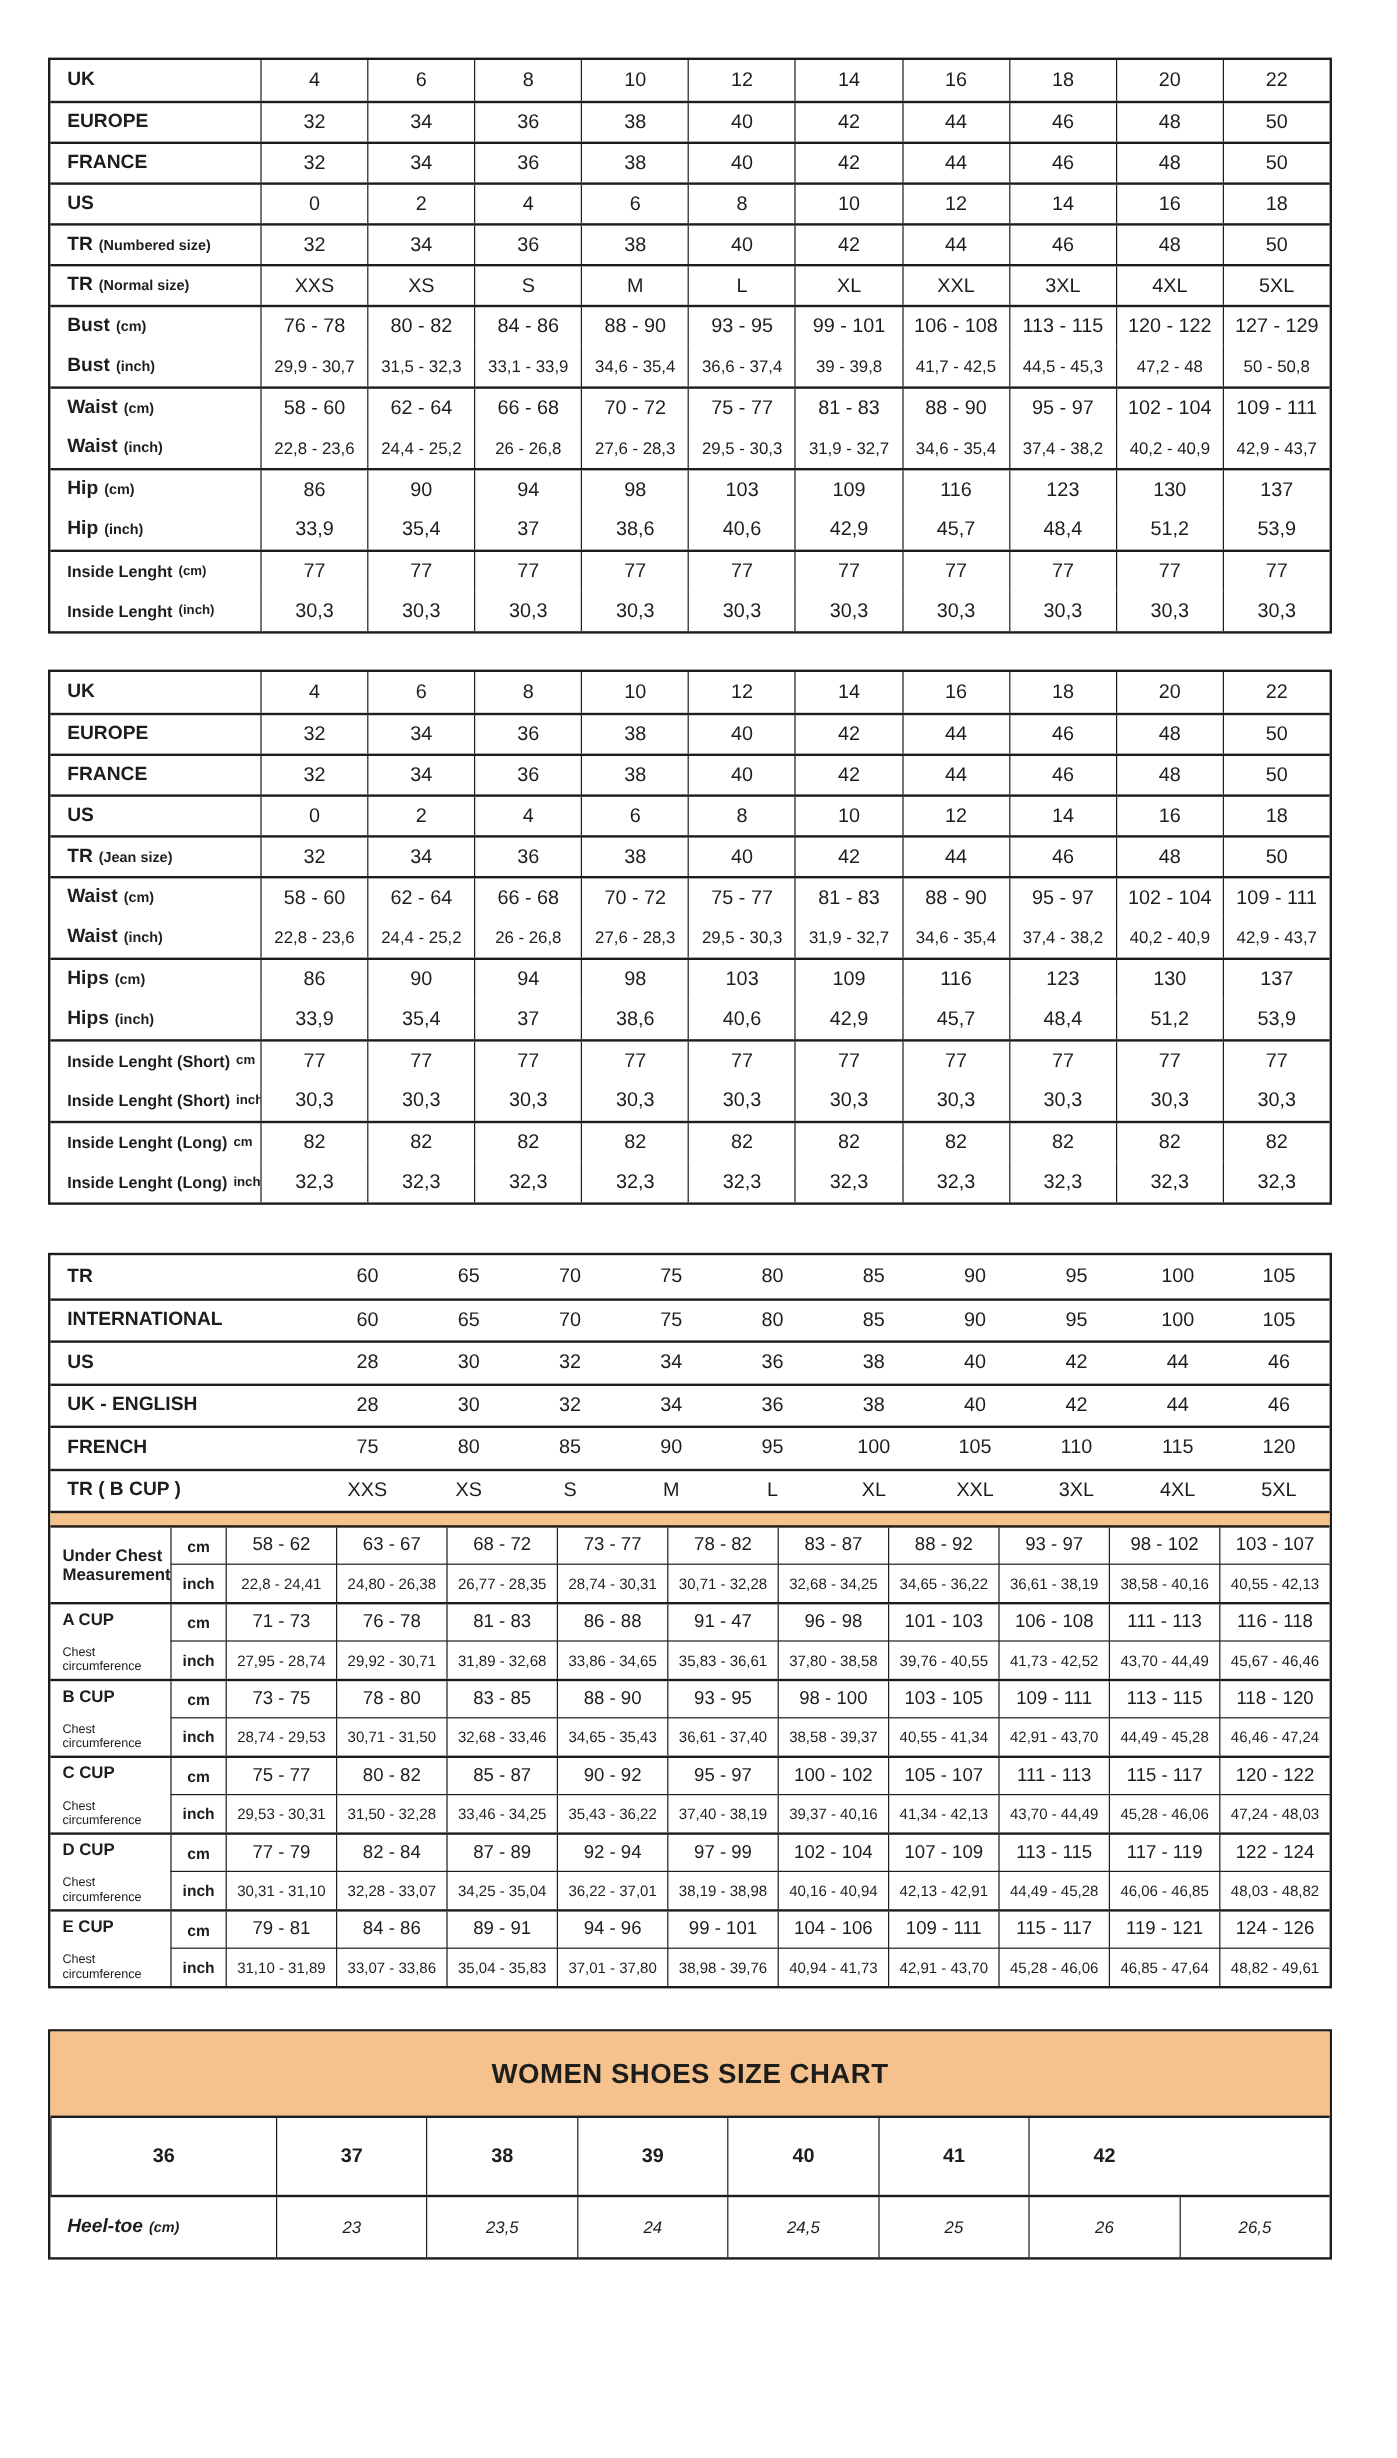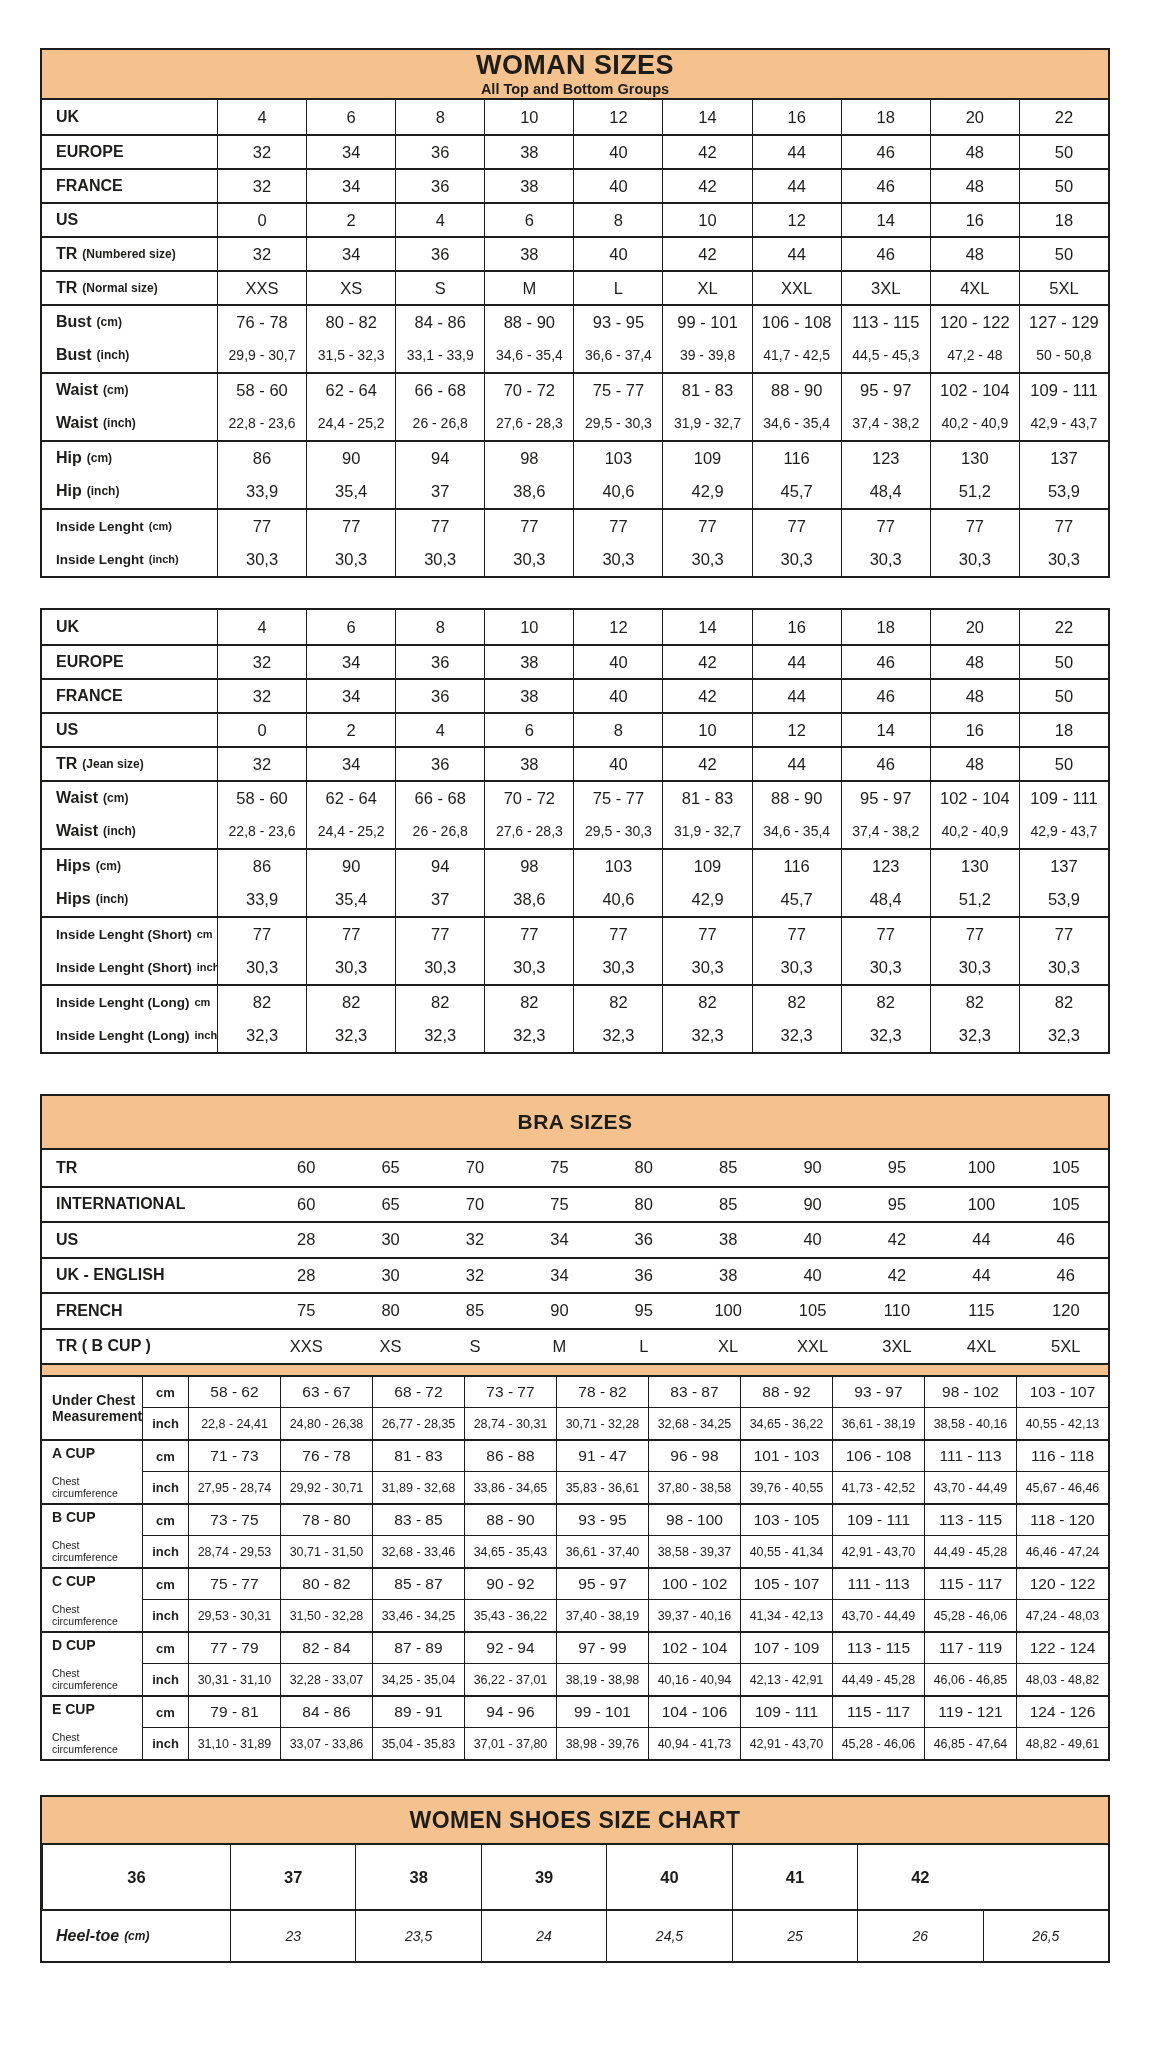--- a/index.html
+++ b/index.html
@@ -20,21 +20,21 @@
   #tbl-woman-sizes{margin-top:48px;}
   #tbl-woman-jeans{margin-top:30px;}
   #tbl-bra{margin-top:40px;}
   #tbl-shoes{margin-top:34px;}
 
   .tbl-header{
     background:var(--hdr);border-bottom:2px solid var(--ln);
     display:flex;flex-direction:column;align-items:center;justify-content:center;
     text-align:center;
   }
-  .h50{height:50px;} .h46{height:46px;} .h54{height:54px;} .h56{height:48px;}
+  .h50{height:50px;} .h46{height:46px;} .h54{height:54px;} .h56{height:72px;}
   .tbl-title{font-weight:800;letter-spacing:.4px;line-height:1.05;}
   .t-xl{font-size:27px;} .t-lg{font-size:23px;} .t-md{font-size:21px;}
   .tbl-subtitle{font-size:14.5px;font-weight:700;margin-top:2px;}
 
   .row{display:grid;align-items:stretch;}
   .r-sizes{grid-template-columns:175px repeat(10,1fr);height:34px;}
   .r-bra{grid-template-columns:222px repeat(10,1fr);height:35.5px;}
   .r-shoes{grid-template-columns:188px repeat(7,1fr);}
   .row.sep{border-top:2px solid var(--ln);}
 
@@ -58,24 +58,20 @@
   .cg-desc{font-size:10.5px;margin-top:14px;}
   .cg-unit{grid-column:2;border-left:1.5px solid var(--ln);display:flex;align-items:center;justify-content:center;font-weight:700;font-size:13px;}
   .cg-val{border-left:1px solid var(--ln);display:flex;align-items:center;justify-content:center;font-size:15.5px;text-align:center;}
   .r1{border-bottom:1px solid var(--ln);}
   .sm2{font-size:12.5px;}
 </style>
 </head>
 <body>
 
 <section class="tbl" id="tbl-woman-sizes">
-  <div class="tbl-header h50">
-    <div class="tbl-title t-xl">WOMAN SIZES</div>
-    <div class="tbl-subtitle">All Top and Bottom Groups</div>
-  </div>
 <div class="row r-sizes">
       <div class="lab">
         <div class="lab-main">UK</div>
       </div>
       <div class="cell vl">4</div>
       <div class="cell vl">6</div>
       <div class="cell vl">8</div>
       <div class="cell vl">10</div>
       <div class="cell vl">12</div>
       <div class="cell vl">14</div>
@@ -492,23 +488,20 @@
       <div class="cell vl">32,3</div>
       <div class="cell vl">32,3</div>
       <div class="cell vl">32,3</div>
       <div class="cell vl">32,3</div>
       <div class="cell vl">32,3</div>
       <div class="cell vl">32,3</div>
     </div>
   </section>
 
 <section class="tbl" id="tbl-bra">
-  <div class="tbl-header h54">
-    <div class="tbl-title t-md">BRA SIZES</div>
-  </div>
 <div class="row r-bra">
       <div class="lab">
         <div class="lab-main">TR</div>
       </div>
       <div class="cell">60</div>
       <div class="cell">65</div>
       <div class="cell">70</div>
       <div class="cell">75</div>
       <div class="cell">80</div>
       <div class="cell">85</div>

